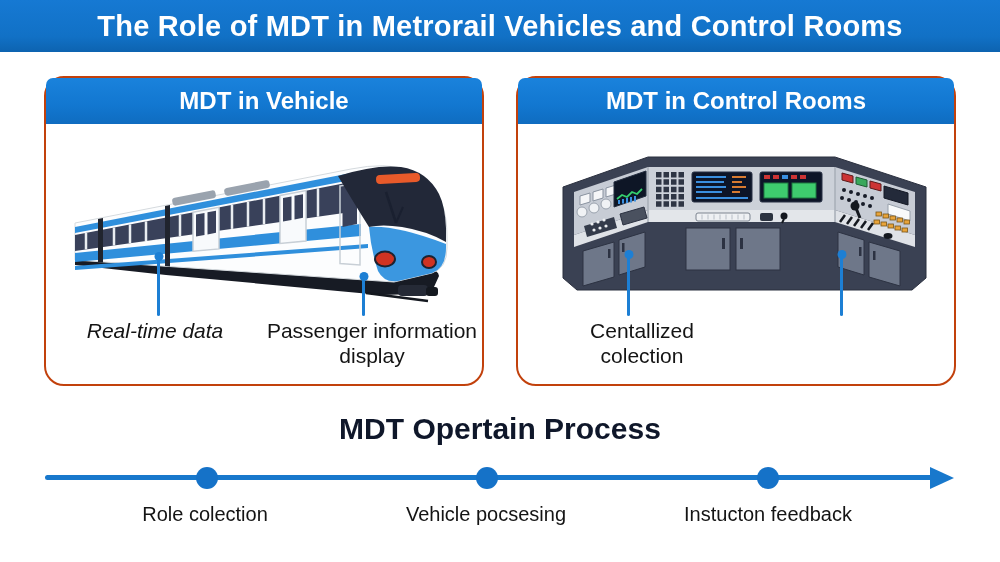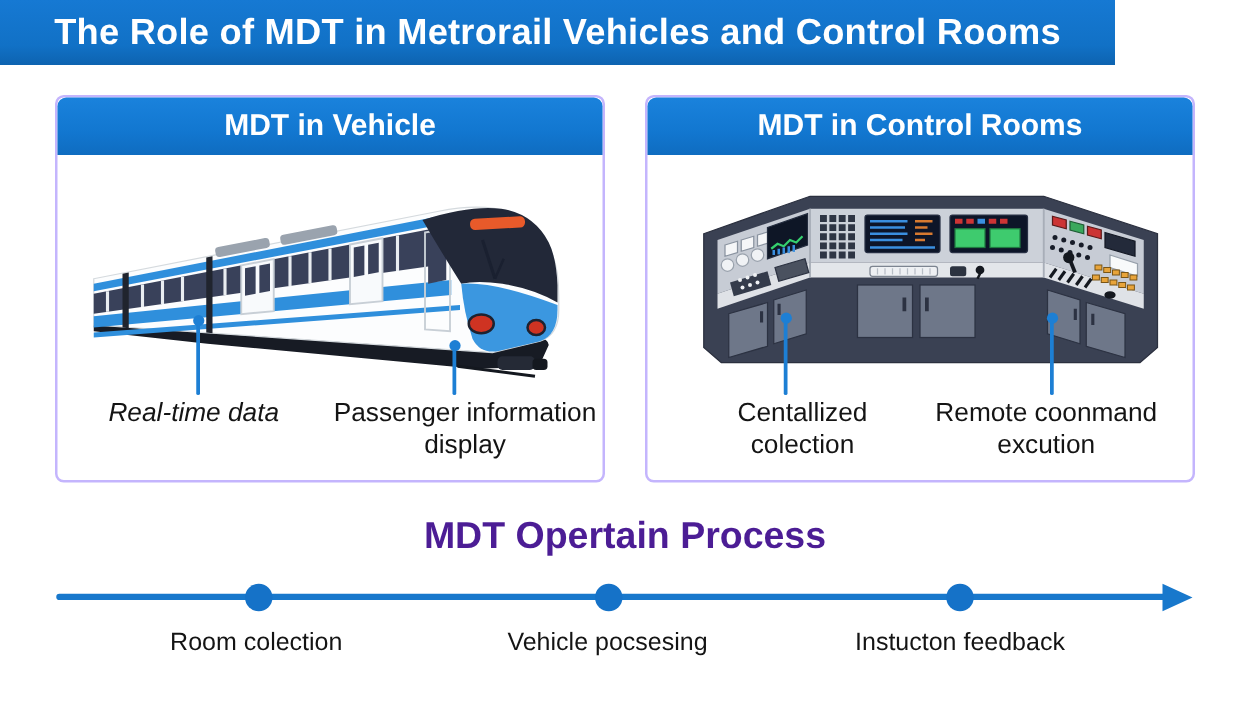--- a/index.html
+++ b/index.html
@@ -2,29 +2,29 @@
 <html><head>
 <meta charset="utf-8">
 <style>
   html,body{margin:0;padding:0;background:#ffffff;}
   .canvas{
     position:relative;width:1000px;height:562px;background:#ffffff;overflow:hidden;
     font-family:"Liberation Sans","DejaVu Sans",sans-serif;color:#141414;
   }
   
   .banner{
-    position:absolute;left:0;top:0;width:892px;height:52px;
+    position:absolute;left:0;top:0;width:1000px;height:52px;
     background:linear-gradient(180deg,#1679d3 0%,#1171c6 70%,#0d63b0 100%);
     display:flex;align-items:center;justify-content:center;
   }
   .banner span{color:#ffffff;font-size:29px;font-weight:bold;letter-spacing:.2px;}
   
   .panel{
     position:absolute;top:76px;width:440px;height:310px;box-sizing:border-box;
-    background:#ffffff;border:2px solid #c4b5fd;border-radius:7px;
+    background:#ffffff;border:2px solid #c2410c;border-radius:20px;
   }
   .panel.vehicle{left:44px;}
   .panel.control{left:516px;}
   .panel-header{
     height:46px;margin:0;border-radius:7px 7px 0 0;
     background:linear-gradient(180deg,#1a82dc 0%,#1277d0 60%,#0f6cc0 100%);
     display:flex;align-items:center;justify-content:center;
   }
   .panel-header span{color:#ffffff;font-size:24px;font-weight:bold;}
   .panel-body{position:relative;height:260px;}
@@ -37,21 +37,21 @@
     content:"";position:absolute;top:-4px;left:50%;transform:translateX(-50%);
     width:9px;height:9px;border-radius:50%;background:#1d7fd4;
   }
   .callout-label{
     position:absolute;text-align:center;font-size:21px;line-height:25px;color:#141414;
   }
   .callout-label span{display:block;}
   
   .process-title{
     position:absolute;left:0;top:412px;width:1000px;text-align:center;
-    font-size:30px;font-weight:bold;color:#4c1d95;margin:0;
+    font-size:30px;font-weight:bold;color:#0f172a;margin:0;
   }
   .timeline-line{
     position:absolute;left:45px;top:475px;width:890px;height:5px;
     background:#1878cc;border-radius:3px;
   }
   .timeline-arrowhead{
     position:absolute;left:930px;top:467px;width:0;height:0;
     border-left:24px solid #1878cc;border-top:11px solid transparent;border-bottom:11px solid transparent;
   }
   .timeline-dot{
@@ -300,34 +300,30 @@
         </g>
       </svg>
 
       <div class="callout-line" style="left:109px;top:130px;height:62px;"></div>
       <div class="callout-line" style="left:322px;top:130px;height:62px;"></div>
 
       <div class="callout-label" style="left:44px;top:194px;width:160px;">
         <span>Centallized</span>
         <span>colection</span>
       </div>
-      <div class="callout-label" style="left:204px;top:194px;width:230px;">
-        <span>Remote coonmand</span>
-        <span>excution</span>
-      </div>
     </div>
   </section>
 
   <section>
     <h2 class="process-title">MDT Opertain Process</h2>
 
     <div class="timeline-line"></div>
     <div class="timeline-arrowhead"></div>
     <div class="timeline-dot dot-1"></div>
     <div class="timeline-dot dot-2"></div>
     <div class="timeline-dot dot-3"></div>
 
-    <div class="step-label step-1">Room colection</div>
+    <div class="step-label step-1">Role colection</div>
     <div class="step-label step-2">Vehicle pocsesing</div>
     <div class="step-label step-3">Instucton feedback</div>
   </section>
 
 </div>
 
 </body></html>

